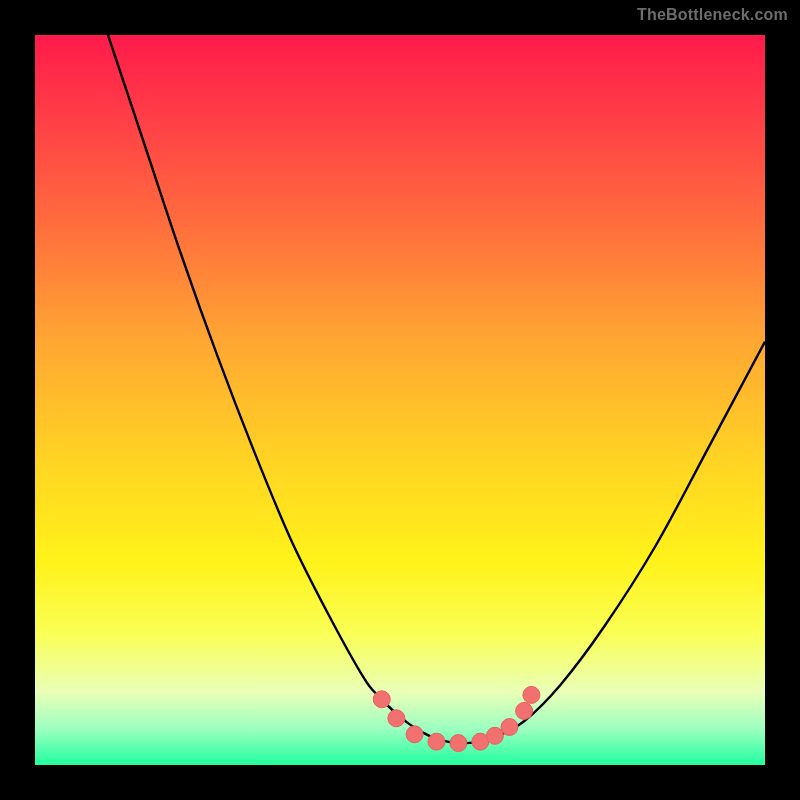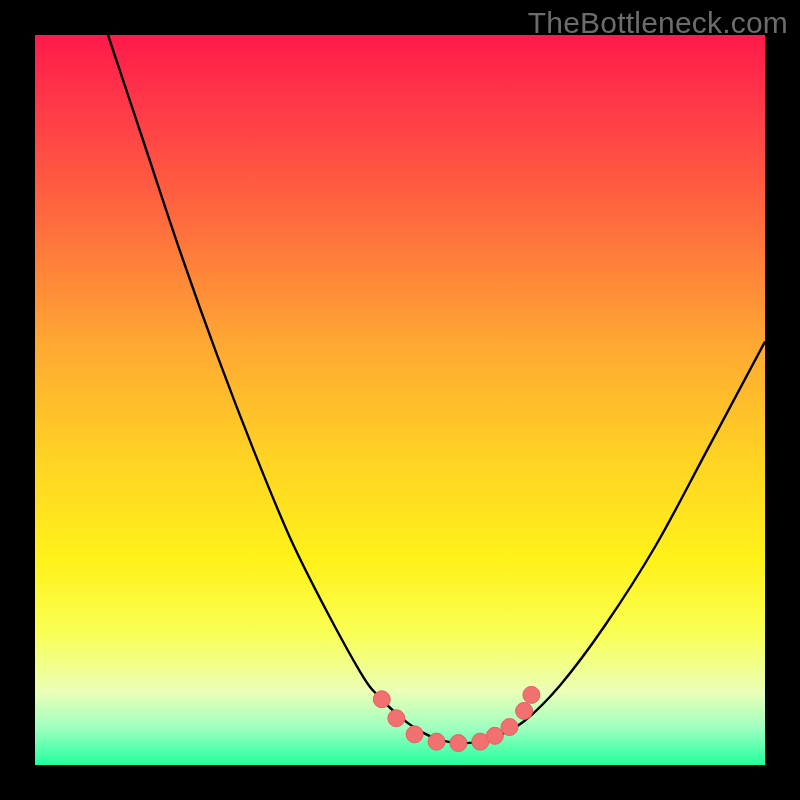--- a/index.html
+++ b/index.html
@@ -37,22 +37,22 @@
       #eaffb8 90%,
       #9dffc0 95%,
       #22ff9e 100%
     );
   }
   .watermark {
     position: absolute;
     top: 6px;
     right: 12px;
     color: #6c6c6c;
-    font-size: 30px;
-    font-weight: 400;
+    font-size: 16px;
+    font-weight: 700;
     letter-spacing: 0.2px;
     user-select: none;
   }
   svg.curve {
     position: absolute;
     top: 0;
     left: 0;
     width: 730px;
     height: 730px;
     overflow: visible;

